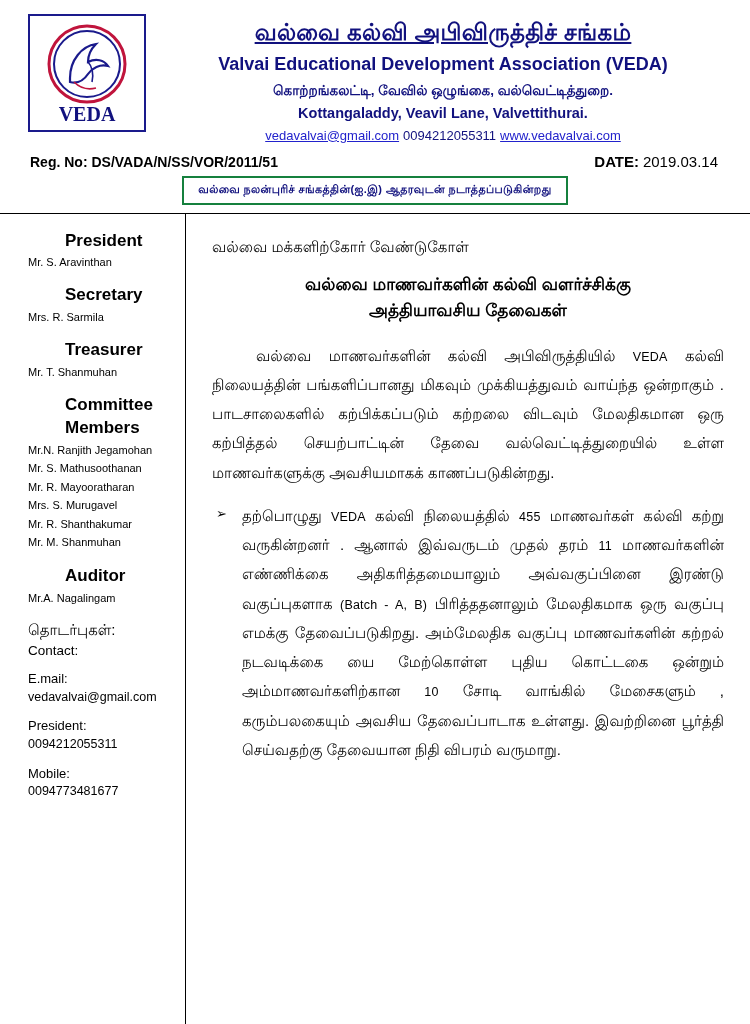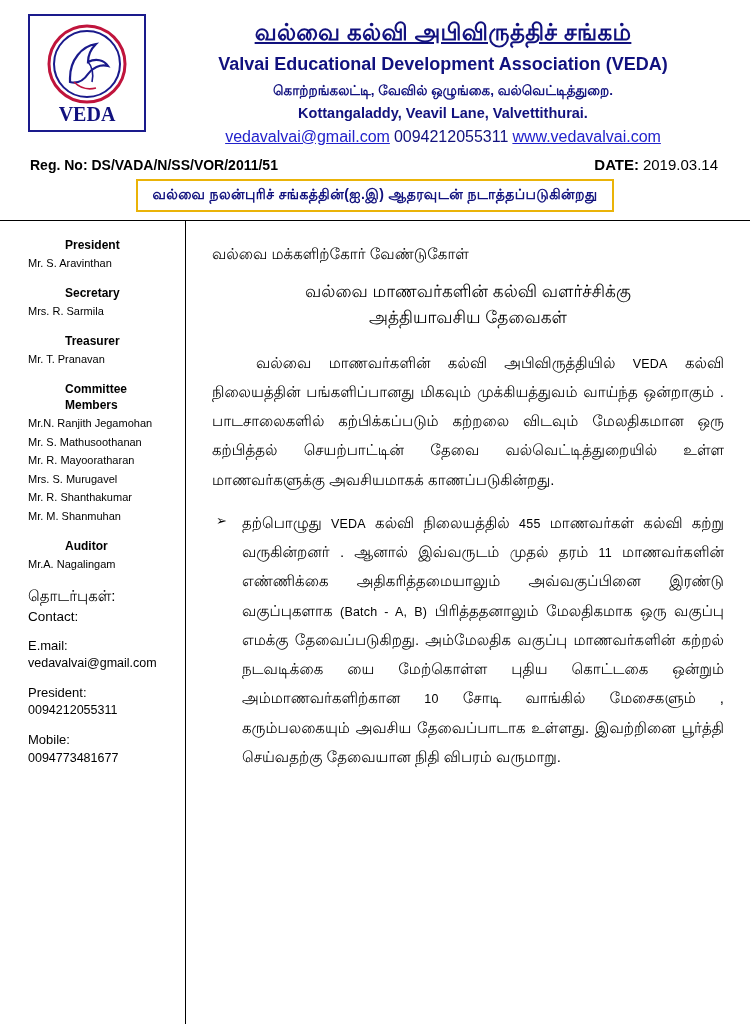--- a/index.html
+++ b/index.html
@@ -70,21 +70,21 @@
   }
   .addr-english {
     font-size: 14.5px;
     font-weight: bold;
     color: #11117e;
     margin-top: 4px;
     line-height: 1.3;
   }
   .contact-line {
     margin-top: 5px;
-    font-size: 16px;
+    font-size: 13px;
     color: #11117e;
   }
   .contact-line a, .contact-line .link {
     color: #2222cc;
     text-decoration: underline;
   }
   .contact-line .phone {
     color: #11117e;
     text-decoration: none;
     padding: 0 4px;
@@ -113,23 +113,23 @@
     font-size: 15px;
   }
 
   
   .banner-wrap {
     display: flex;
     justify-content: center;
     padding: 6px 0 8px 0;
   }
   .banner {
-    border: 2px solid #eab308;
+    border: 2px solid #15803d;
     padding: 5px 14px 6px 14px;
-    font-size: 14px;
+    font-size: 11px;
     font-weight: bold;
     color: #11117e;
     letter-spacing: 0.4px;
     white-space: nowrap;
   }
 
   
   .body-area {
     display: flex;
     border-top: 1px solid #000;
@@ -140,21 +140,21 @@
     width: 186px;
     flex: 0 0 186px;
     border-right: 1px solid #000;
     box-sizing: border-box;
     padding: 16px 10px 0 28px;
     font-size: 12.5px;
     line-height: 1.35;
   }
   .sb-role {
     font-weight: bold;
-    font-size: 12px;
+    font-size: 17px;
     margin-top: 0;
     padding-left: 37px;
   }
   .sb-name {
     margin-top: 3px;
     font-size: 11px;
   }
   .sb-group {
     margin-bottom: 14px;
   }
@@ -189,21 +189,21 @@
     box-sizing: border-box;
     font-size: 15px;
     color: #000;
   }
   .line-plain {
     margin: 0 0 14px 0;
     line-height: 1.5;
   }
   .center-head {
     text-align: center;
-    font-weight: normal;
+    font-weight: bold;
     font-size: 17px;
     line-height: 1.55;
     margin: 0;
   }
   .para {
     margin: 16px 0 0 0;
     text-align: justify;
     text-justify: inter-word;
     line-height: 1.95;
     font-size: 15px;
@@ -286,21 +286,21 @@
         <div class="sb-name">Mr. S. Aravinthan</div>
       </div>
 
       <div class="sb-group">
         <div class="sb-role">Secretary</div>
         <div class="sb-name">Mrs. R. Sarmila</div>
       </div>
 
       <div class="sb-group">
         <div class="sb-role">Treasurer</div>
-        <div class="sb-name">Mr. T. Pranavan</div>
+        <div class="sb-name">Mr. T. Shanmuhan</div>
       </div>
 
       <div class="sb-group tight">
         <div class="sb-role">Committee Members</div>
         <div class="sb-name">Mr.N. Ranjith Jegamohan</div>
         <div class="sb-name">Mr. S. Mathusoothanan</div>
         <div class="sb-name">Mr. R. Mayooratharan</div>
         <div class="sb-name">Mrs. S. Murugavel</div>
         <div class="sb-name">Mr. R. Shanthakumar</div>
         <div class="sb-name">Mr. M. Shanmuhan</div>

